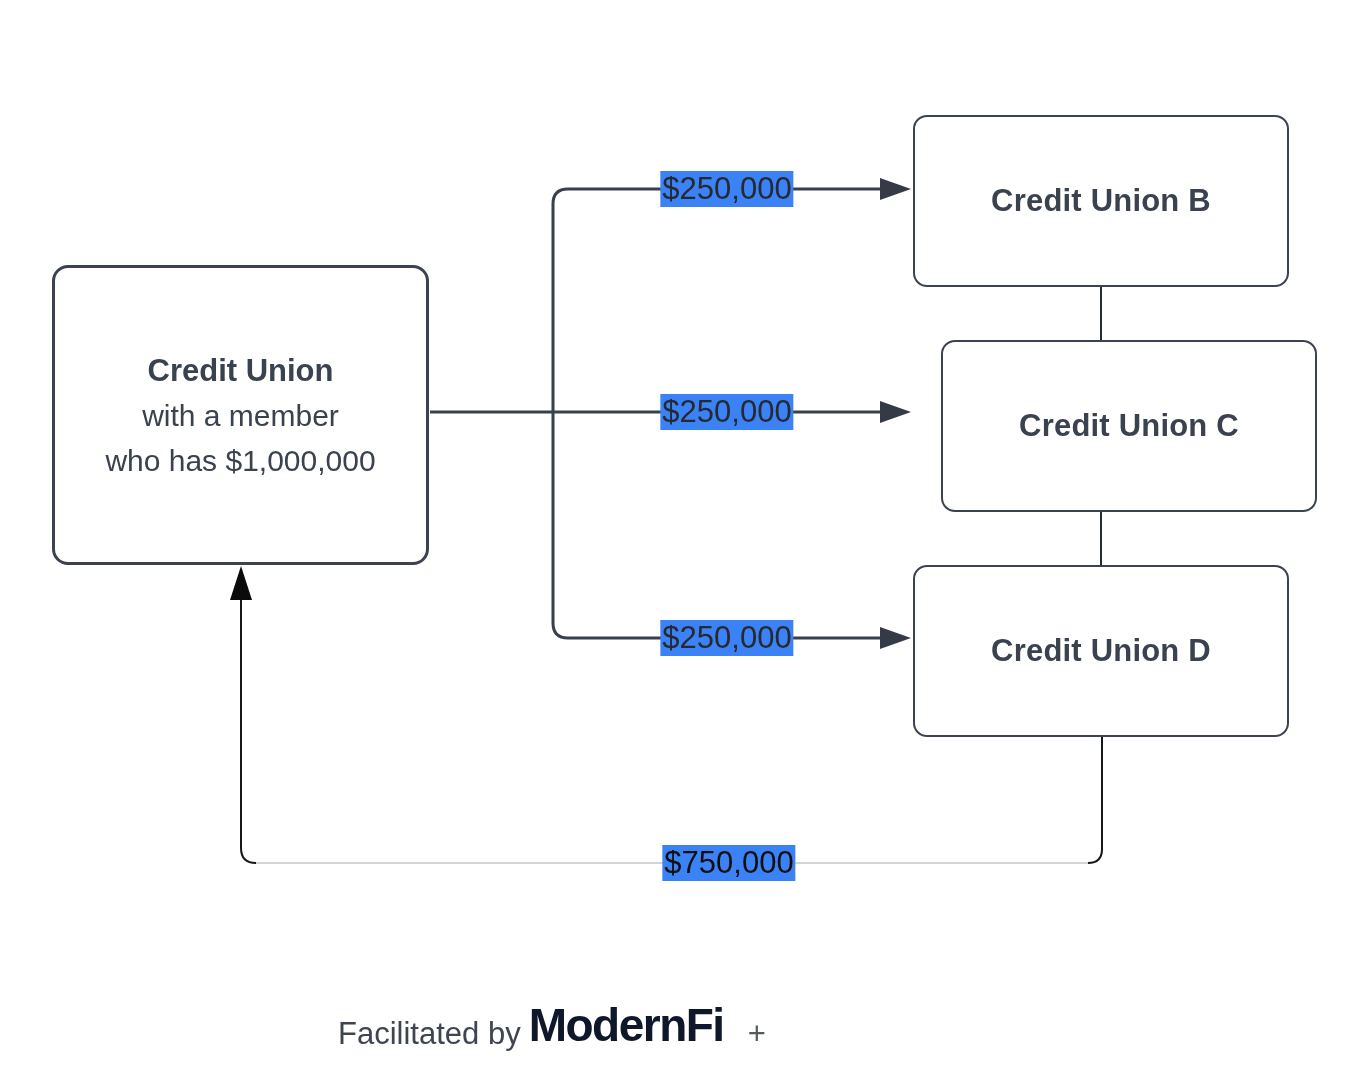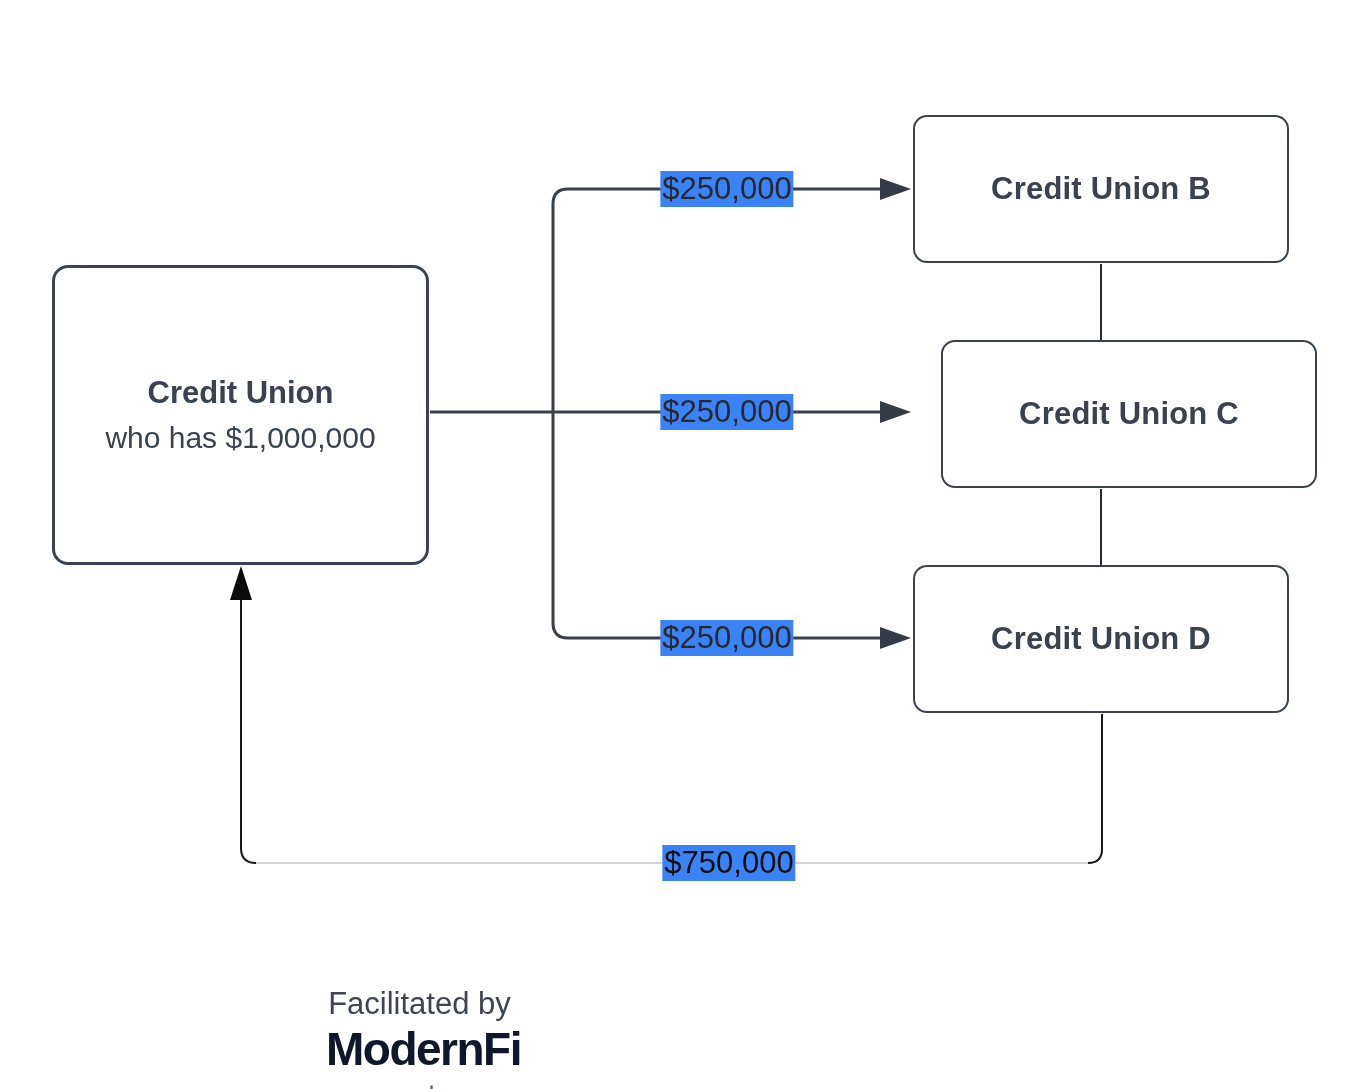--- a/index.html
+++ b/index.html
@@ -35,21 +35,21 @@
   .node.source {
     left: 52px; top: 265px;
     width: 377px; height: 300px;
     border: 3px solid #3b4350;
     border-radius: 16px;
     font-size: 30px;
     line-height: 45px;
   }
   .node.dest {
     left: 913px;
-    width: 376px; height: 148px;
+    width: 376px; height: 172px;
     border: 2px solid #3b4350;
     border-radius: 14px;
     font-size: 31px;
     font-weight: 700;
     letter-spacing: 0.2px;
   }
   .node.dest.b { top: 115px; }
   .node.dest.c { top: 340px; margin-left: 28px; }
   .node.dest.d { top: 565px; }
   .node .title { font-weight: 700; font-size: 31px; text-align: right; }
@@ -64,26 +64,25 @@
     white-space: nowrap;
     z-index: 3;
   }
   .flow-label.l1 { left: 727px; top: 189px; }
   .flow-label.l2 { left: 727px; top: 412px; }
   .flow-label.l3 { left: 727px; top: 638px; }
   .flow-label.l4 { left: 729px; top: 863px; color: #101010; }
 
   .footer {
     position: absolute;
-    left: 318px; top: 986px;
+    left: 338px; top: 986px;
     height: 66px;
     display: flex;
-    align-items: center;
+    align-items: flex-end;
     z-index: 2;
-    flex-direction: column;
   }
   .facilitated {
     font-size: 31px;
     color: #3e4551;
   }
   .modernfi {
     font-size: 46px;
     font-weight: 700;
     color: #0f172a;
     letter-spacing: -1.5px;
@@ -134,20 +133,21 @@
     <path d="M 1101 489 L 1101 566" fill="none" stroke="#262c36" stroke-width="2"></path>
 
     <path d="M 1102 714 L 1102 849 Q 1102 863 1088 863" fill="none" stroke="#15171a" stroke-width="2"></path>
     <path d="M 1088 863 L 256 863" fill="none" stroke="#c6c6c6" stroke-width="1.3"></path>
     <path d="M 256 863 Q 241 863 241 848 L 241 597" fill="none" stroke="#15171a" stroke-width="2"></path>
     <polygon points="241,566 230,600 252,600" fill="#0b0b0b"></polygon>
   </svg>
 
   <div class="node source">
     <div class="title">Credit Union</div>
+    <div>with a member</div>
     <div>who has $1,000,000</div>
   </div>
 
   <div class="node dest b">
     <span>Credit Union B</span>
   </div>
   <div class="node dest c">
     <span>Credit Union C</span>
   </div>
   <div class="node dest d">

